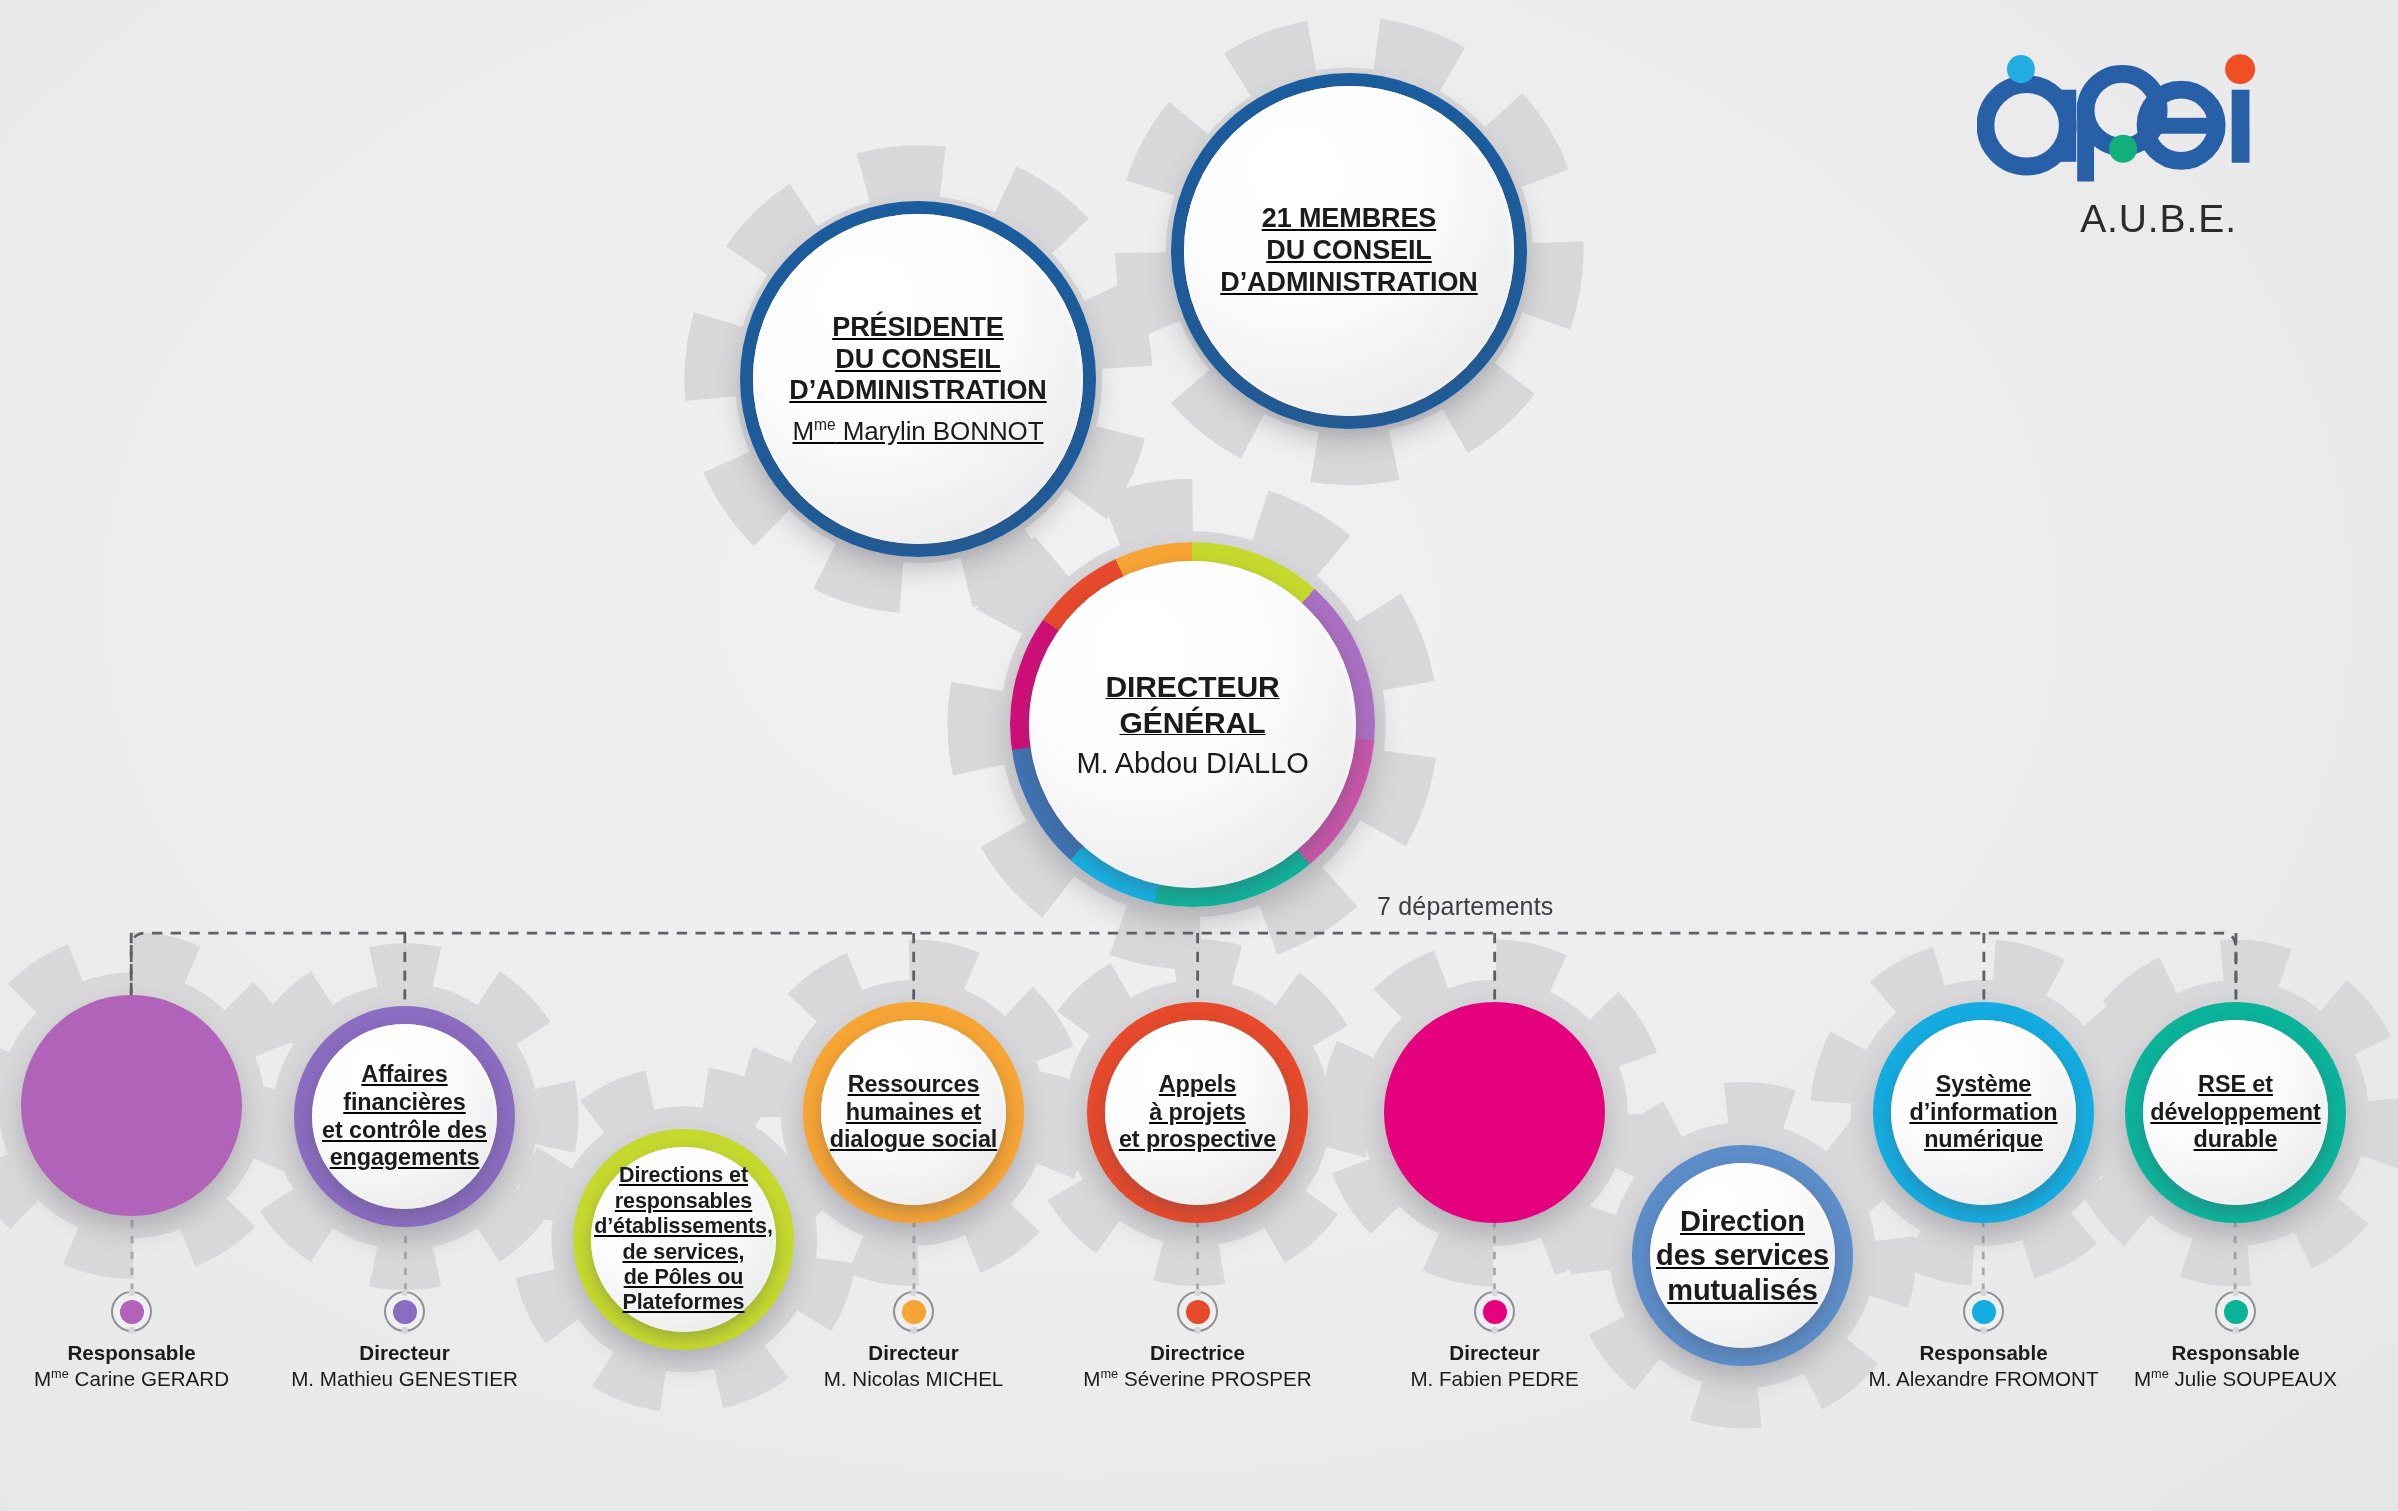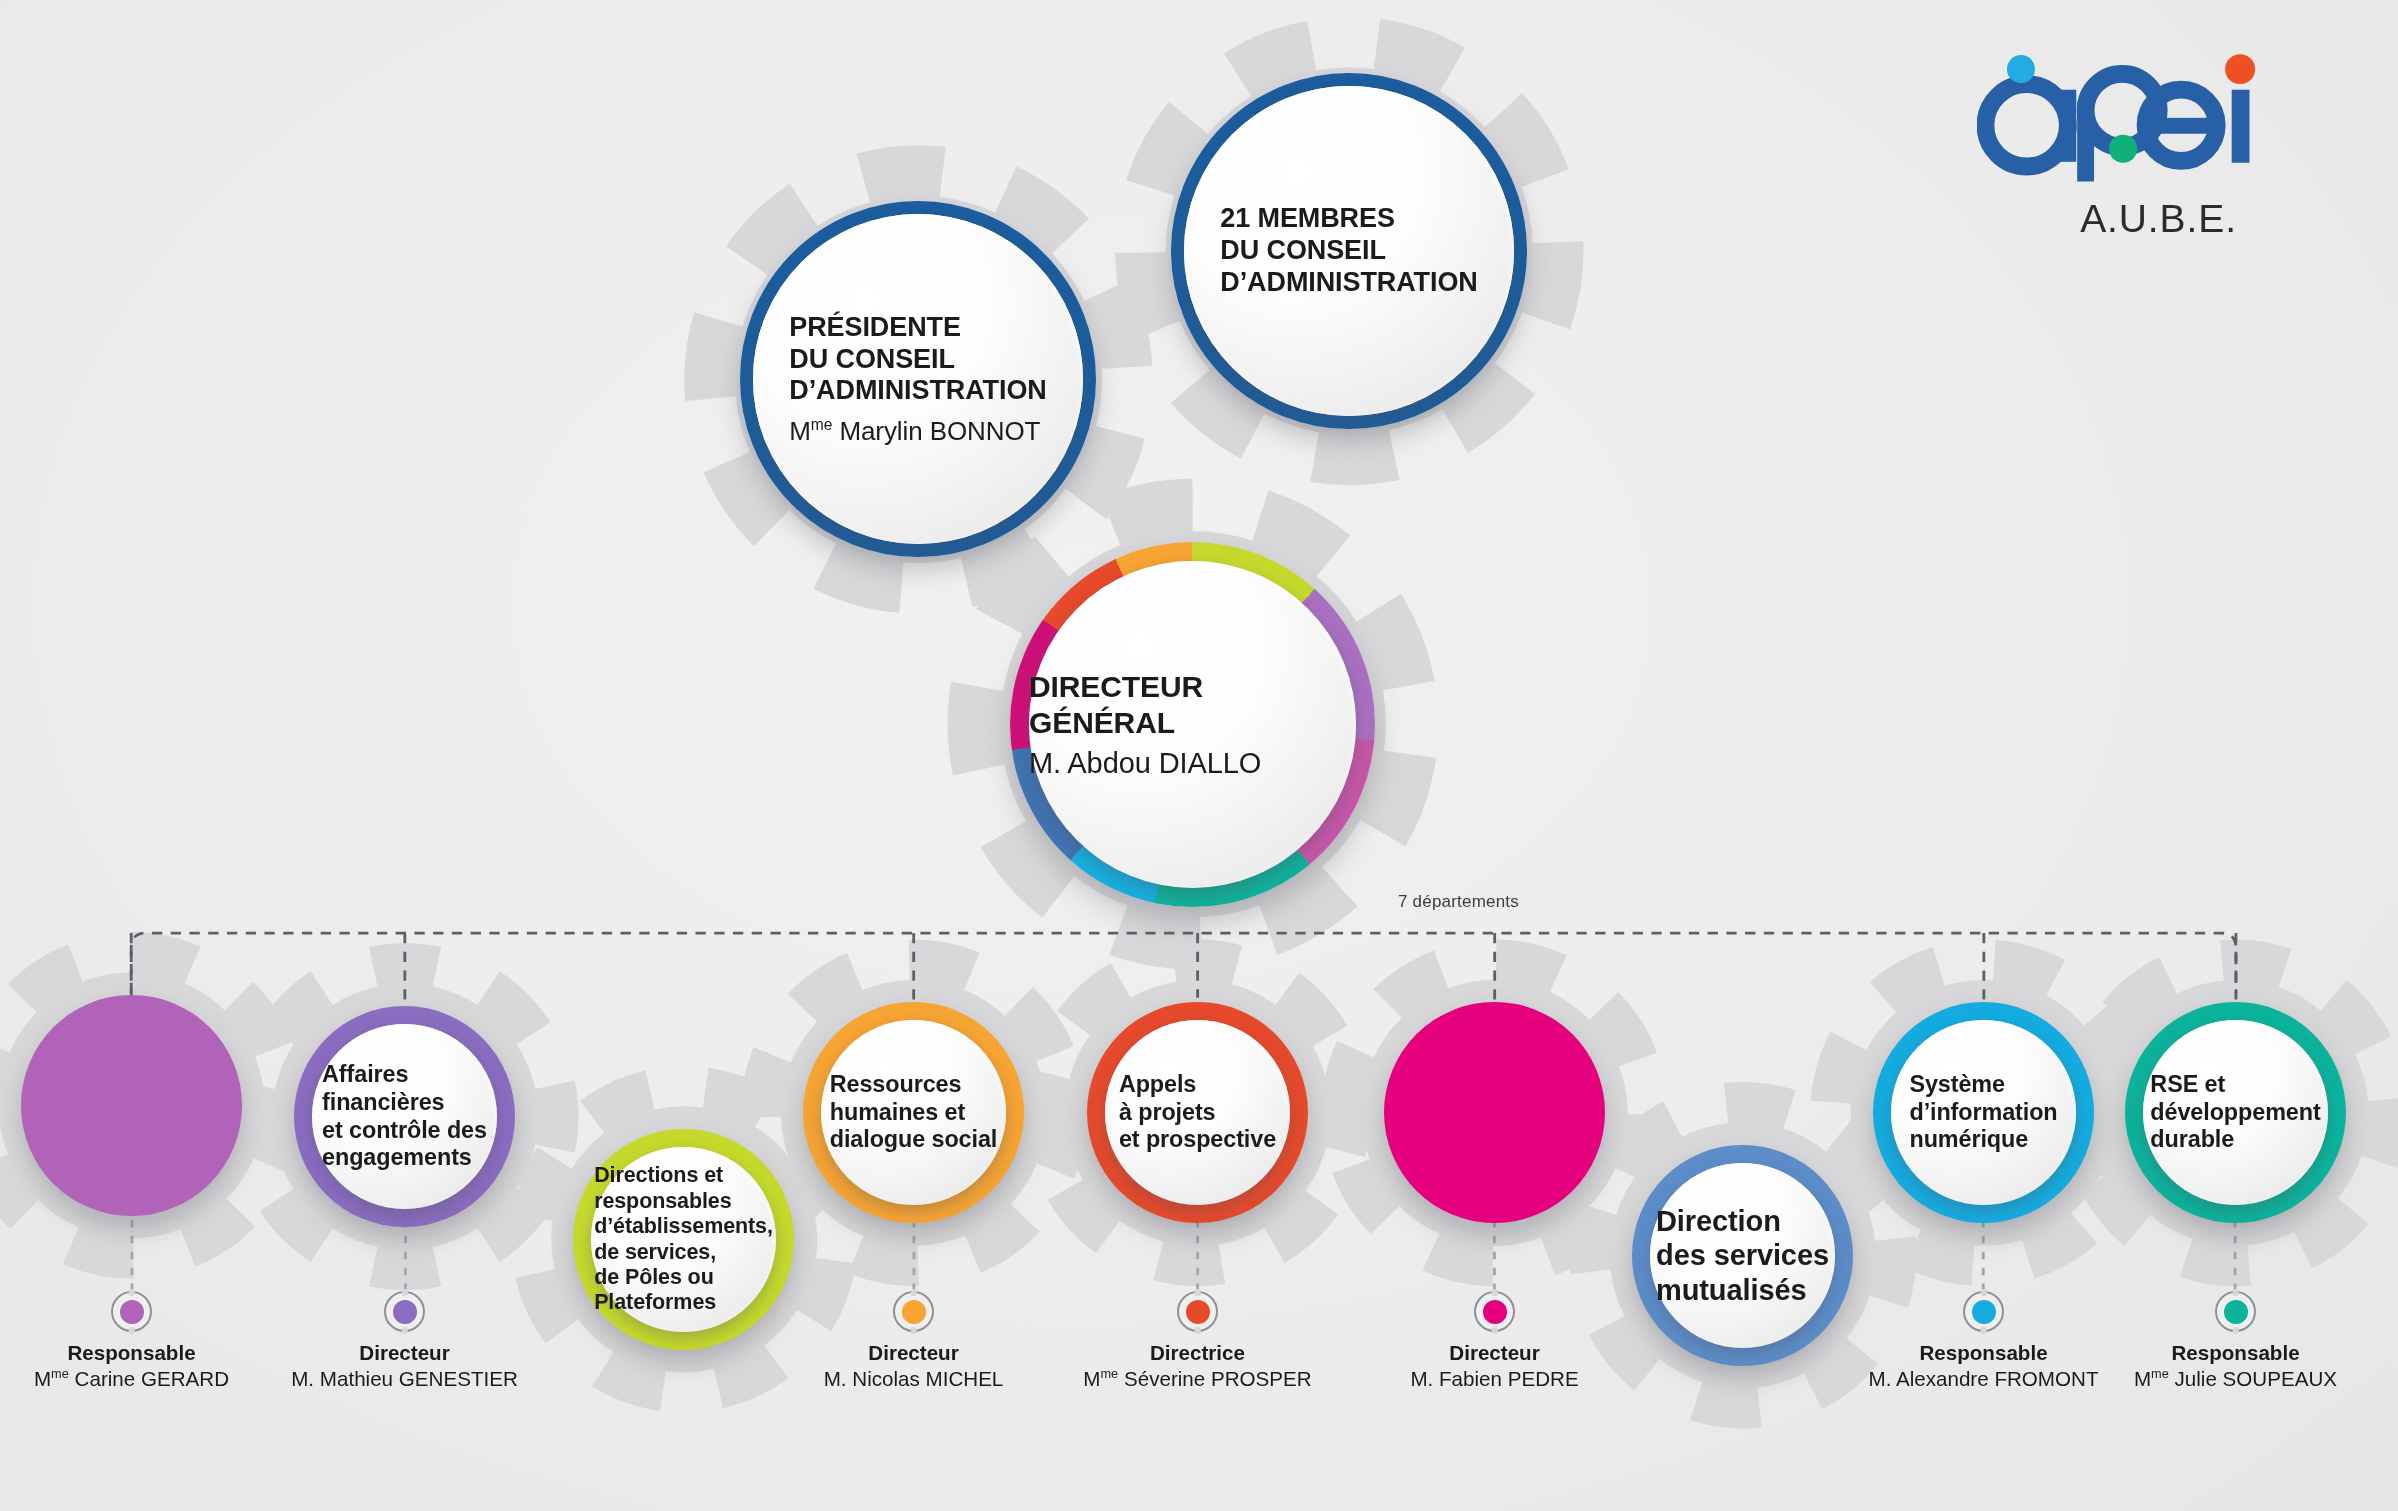--- a/index.html
+++ b/index.html
@@ -20,40 +20,40 @@
   
   .node { position: absolute; }
   .ring {
     position: absolute; border-radius: 50%;
     box-shadow: 0 13px 24px rgba(90,90,100,.30);
   }
   .inner {
     position: absolute; border-radius: 50%;
     background: radial-gradient(circle at 34% 26%, #ffffff 0%, #fdfdfd 38%, #f0f0f1 70%, #e2e2e4 100%);
     box-shadow: inset 0 2.8px 6.6px rgba(255,255,255,.95), 0 6.6px 15px rgba(80,80,90,.33);
-    display: flex; align-items: center; justify-content: center; 
+    display: flex; align-items: center; justify-content: center; text-align: center; text-decoration: underline;
   }
   .label { color: #1b1b1b; line-height: 1.18; letter-spacing: -0.1px; }
 
   
   .board .ring { border: 13px solid #1b5d9e; }
   .board .label { font-weight: 700; }
   .board .label .sub { font-weight: 400; display: block; }
 
   
   .dg-ring { position: absolute; border-radius: 50%; }
 
   
   .dept .label { font-weight: 700; }
 
   
   .conn { position: absolute; pointer-events: none; }
   .dep-count {
-    position: absolute; font-size: 17px; color: #3b3d42; font-weight: 400;
-    letter-spacing: 0.2px; white-space: nowrap; margin-left: 21px;
+    position: absolute; font-size: 25px; color: #3b3d42; font-weight: 400;
+    letter-spacing: 0.2px; white-space: nowrap;
   }
 
   
   .person { position: absolute; text-align: center; width: 319px; }
   .chip {
     width: 41px; height: 41px; border-radius: 50%;
     border: 2.8px solid #8d9096; margin: 0 auto 8.4px auto;
     display: flex; align-items: center; justify-content: center;
     background: #efefef;
     position: relative;

